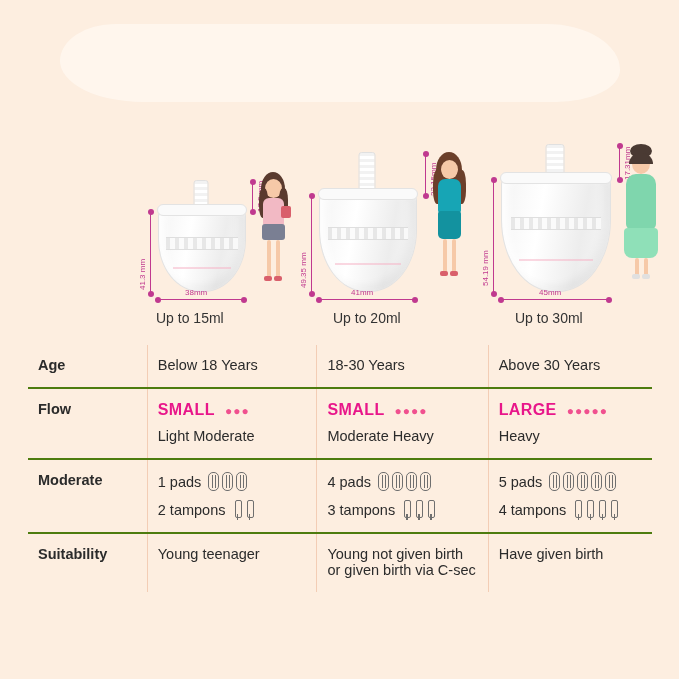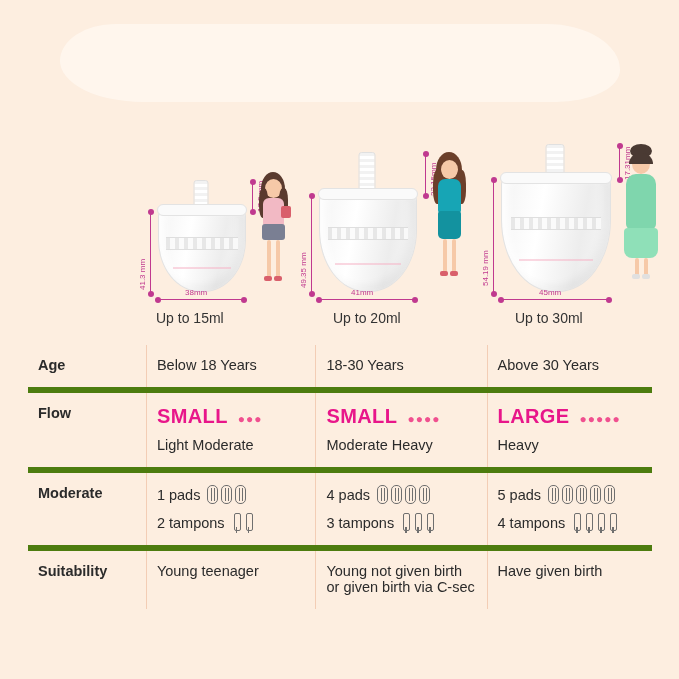--- a/index.html
+++ b/index.html
@@ -91,32 +91,32 @@
   .cap1{left:156px;}
   .cap2{left:333px;}
   .cap3{left:515px;}
 
   
   table.guide{
     position:absolute;left:28px;top:345px;width:624px;border-collapse:collapse;
   }
   table.guide td{
     vertical-align:top;padding:12px 10px 14px 10px;
-    border-bottom:6px solid #4d7c0f;
+    border-bottom:2px solid #4d7c0f;
     font-size:14.5px;color:#2b2b2b;
   }
   table.guide tr:last-child td{border-bottom:none;}
   td.rowlabel{
     width:108px;color:#2b1b86;font-weight:bold;font-size:15px;
     border-right:1px solid #f3cdb5;padding-left:4px;
   }
   td.c-a{width:176px;border-right:1px solid #f3cdb5;}
   td.c-b{width:178px;border-right:1px solid #f3cdb5;}
   td.c-c{width:170px;}
-  .flowname{font-weight:bold;font-size:20px;color:#e8168a;letter-spacing:.4px;}
+  .flowname{font-weight:bold;font-size:16px;color:#e8168a;letter-spacing:.4px;}
   .drops{display:inline-block;margin-left:6px;letter-spacing:1px;color:#f0508f;font-size:12px;}
   .line2{margin-top:9px;}
   .pad{display:inline-block;width:9px;height:17px;border:1.3px solid #6f6f6f;border-radius:5px;margin-left:3px;vertical-align:-4px;position:relative;}
   .pad:after{content:"";position:absolute;left:2.6px;top:2px;bottom:2px;width:2px;border-left:1.3px solid #6f6f6f;border-right:1.3px solid #6f6f6f;}
   .tam{display:inline-block;width:5px;height:16px;border:1.3px solid #6f6f6f;border-radius:2px;margin-left:5px;vertical-align:-3px;position:relative;}
   .tam:after{content:"";position:absolute;left:1.2px;top:13px;width:1.4px;height:6px;background:#6f6f6f;}
   .sub{display:inline-block;}
 </style>
 </head>
 <body>

